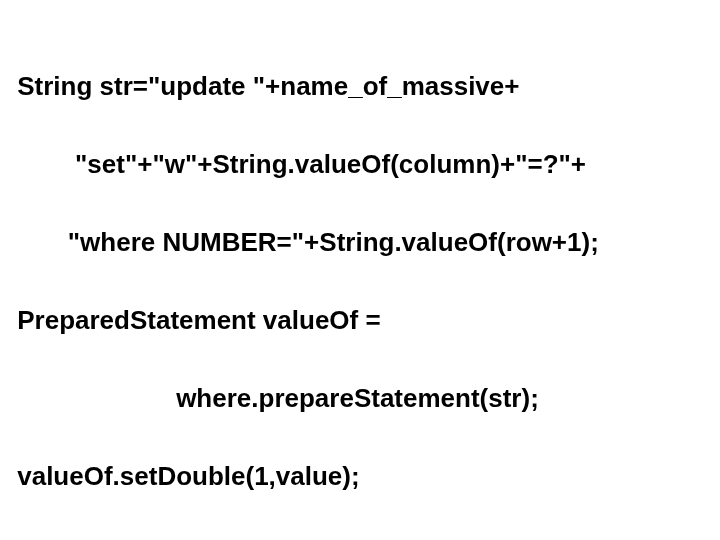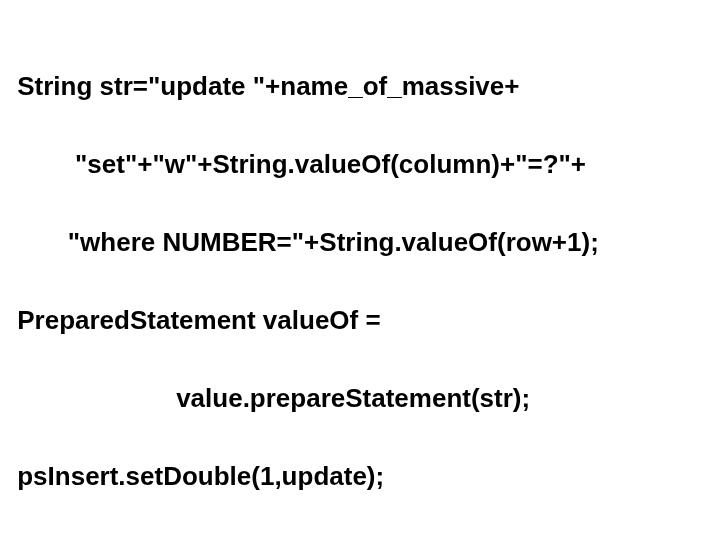--- a/index.html
+++ b/index.html
@@ -22,19 +22,19 @@
   .line { display: block; }
 </style>
 </head>
 <body>
 
 <div class="code">
 <span class="line"> String str="update "+name_of_massive+</span>
 <span class="line">         "set"+"w"+String.valueOf(column)+"=?"+</span>
 <span class="line">        "where NUMBER="+String.valueOf(row+1);</span>
 <span class="line"> PreparedStatement valueOf =</span>
-<span class="line">                       value.prepareStatement(str);</span>
-<span class="line"> psInsert.setDouble(1,update);</span>
+<span class="line">                       where.prepareStatement(str);</span>
+<span class="line"> valueOf.setDouble(1,value);</span>
 <span class="line"> psInsert.executeUpdate();}</span>
 
 
 
 </div>
 
 </body></html>

